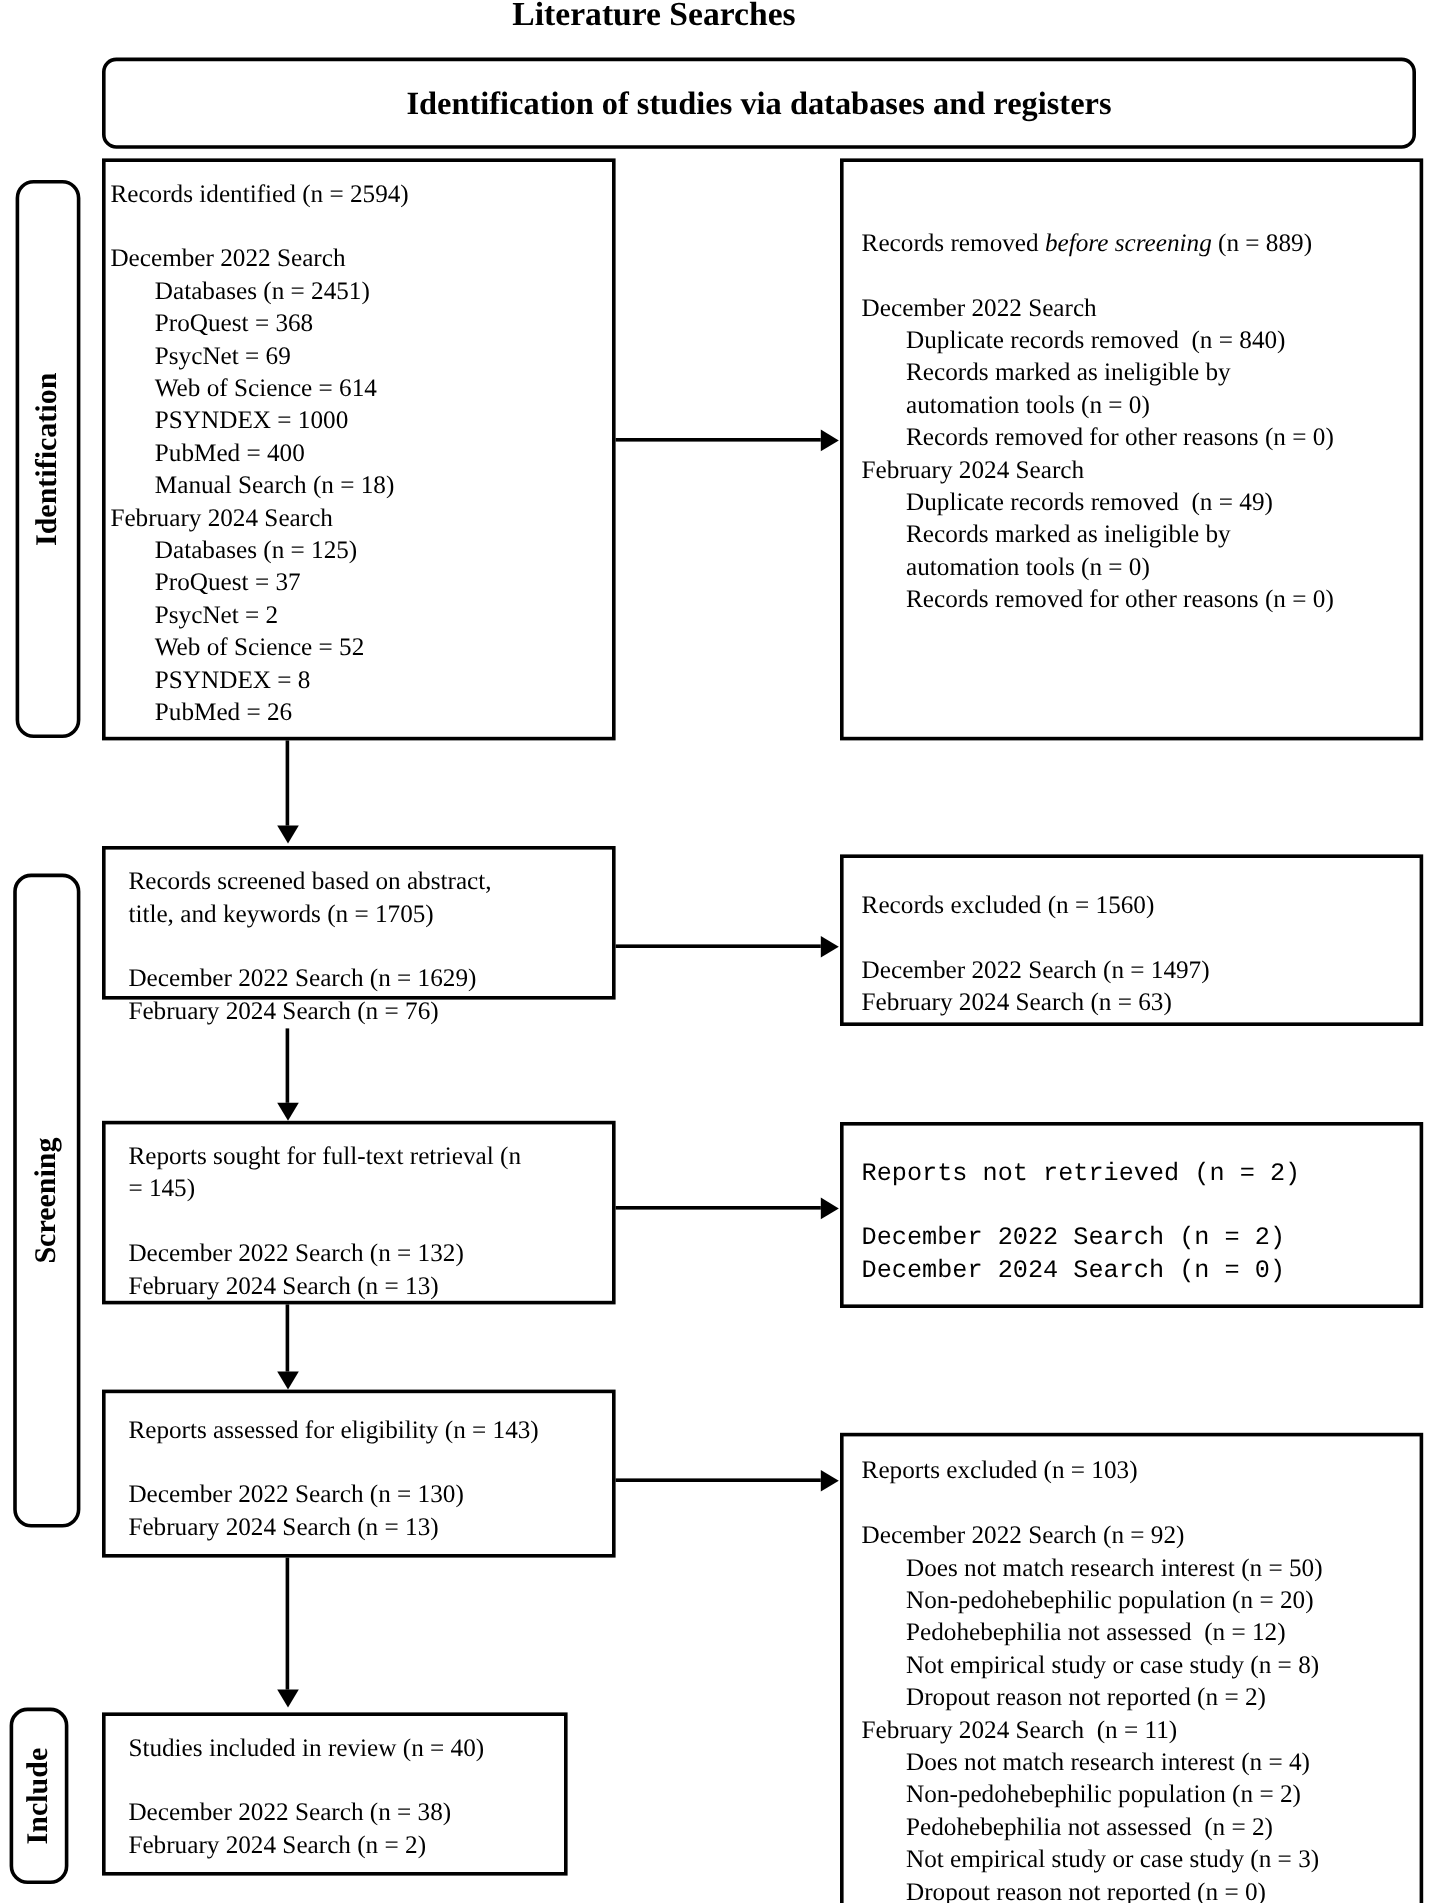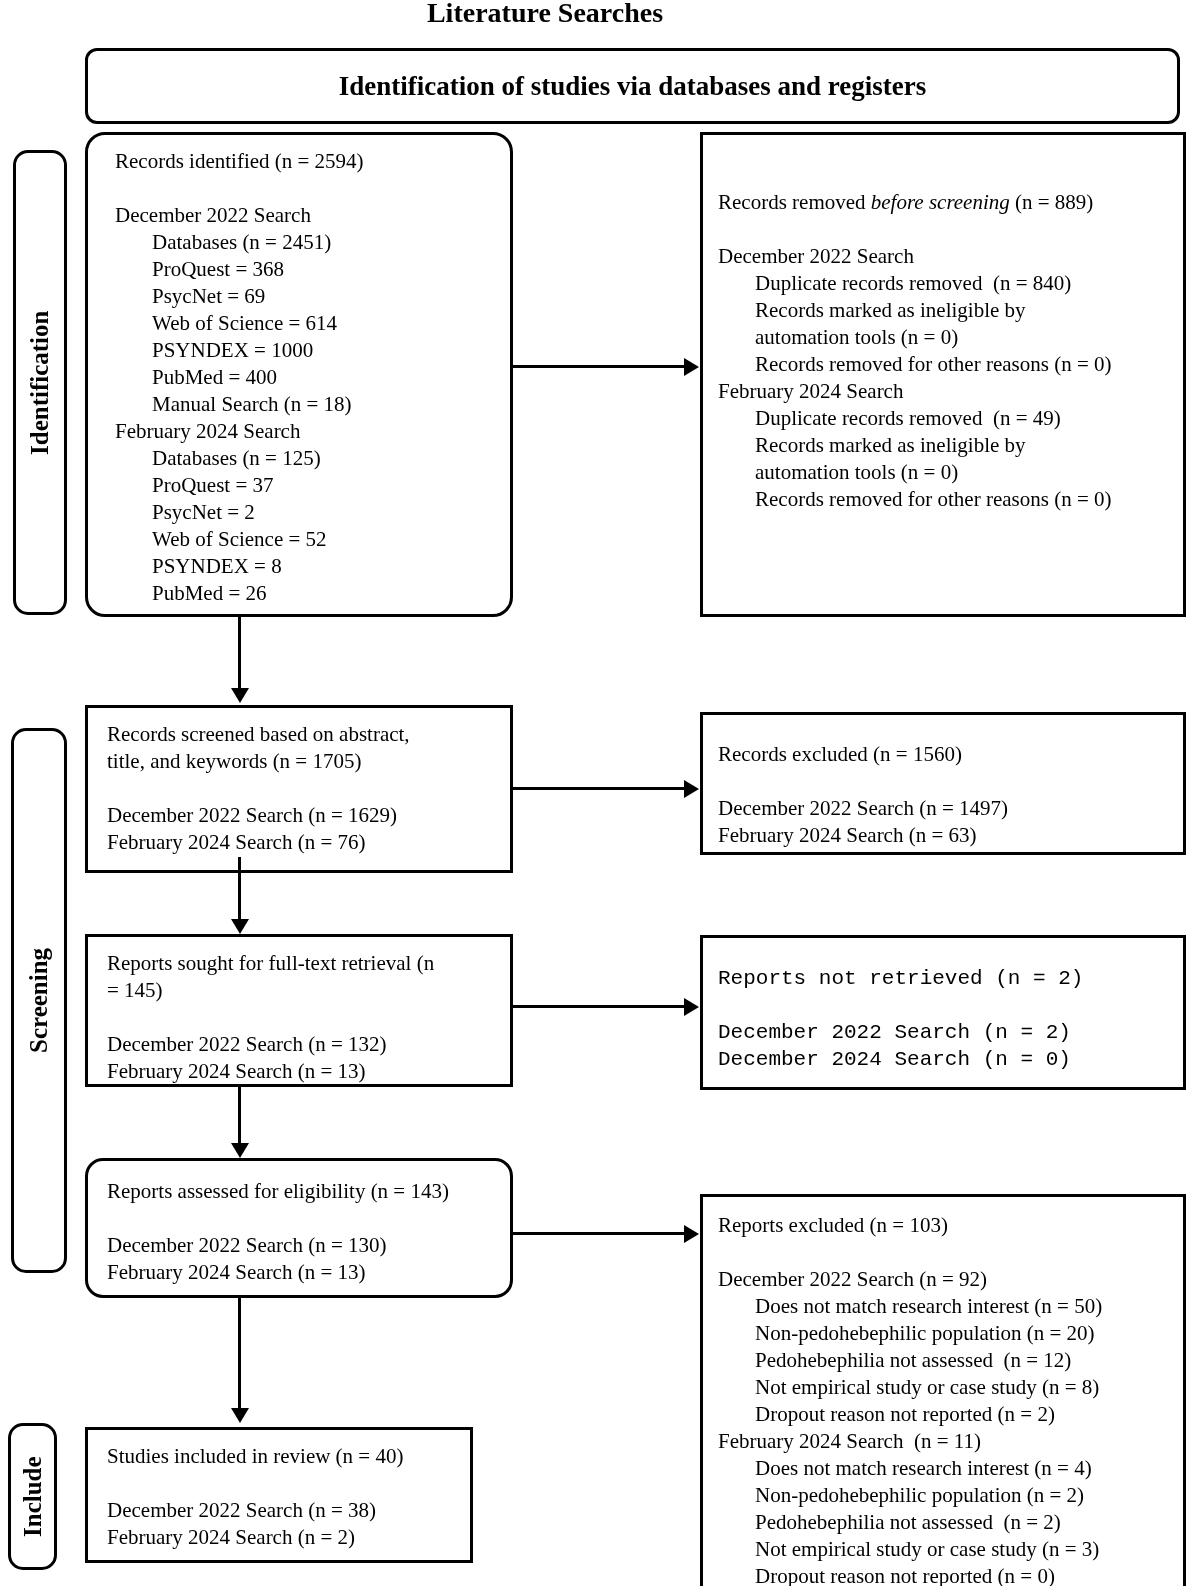--- a/index.html
+++ b/index.html
@@ -55,21 +55,21 @@
   <div class="stage" style="left:13px; top:150px; width:54px; height:465px;">
     <span>Identification</span>
   </div>
   <div class="stage" style="left:11px; top:728px; width:56px; height:545px;">
     <span>Screening</span>
   </div>
   <div class="stage" style="left:8px; top:1423px; width:49px; height:147px;">
     <span>Include</span>
   </div>
 
-  <div class="box" style="left:85px; top:132px; width:428px; height:485px; padding:13px 8px 0 27px;border-radius:20px;">
+  <div class="box" style="left:85px; top:132px; width:428px; height:485px; padding:13px 8px 0 4px;">
       <div class="line">Records identified (n = 2594)</div>
       <div class="line">&nbsp;</div>
       <div class="line">December 2022 Search</div>
       <div class="line ind">Databases (n = 2451)</div>
       <div class="line ind">ProQuest = 368</div>
       <div class="line ind">PsycNet = 69</div>
       <div class="line ind">Web of Science = 614</div>
       <div class="line ind">PSYNDEX = 1000</div>
       <div class="line ind">PubMed = 400</div>
       <div class="line ind">Manual Search (n = 18)</div>
@@ -89,21 +89,21 @@
       <div class="line ind">Records marked as ineligible by</div>
       <div class="line ind">automation tools (n = 0)</div>
       <div class="line ind">Records removed for other reasons (n = 0)</div>
       <div class="line">February 2024 Search</div>
       <div class="line ind">Duplicate records removed  (n = 49)</div>
       <div class="line ind">Records marked as ineligible by</div>
       <div class="line ind">automation tools (n = 0)</div>
       <div class="line ind">Records removed for other reasons (n = 0)</div>
     </div>
 
-  <div class="box" style="left:85px; top:705px; width:428px; height:168px; padding:13px 8px 18px 19px;">
+  <div class="box" style="left:85px; top:705px; width:428px; height:128px; padding:13px 8px 18px 19px;">
       <div class="line">Records screened based on abstract,</div>
       <div class="line">title, and keywords (n = 1705)</div>
       <div class="line">&nbsp;</div>
       <div class="line">December 2022 Search (n = 1629)</div>
       <div class="line">February 2024 Search (n = 76)</div>
     </div>
   <div class="box" style="left:700px; top:712px; width:486px; height:143px; padding:26px 8px 0 15px;">
       <div class="line">Records excluded (n = 1560)</div>
       <div class="line">&nbsp;</div>
       <div class="line">December 2022 Search (n = 1497)</div>
@@ -117,21 +117,21 @@
       <div class="line">December 2022 Search (n = 132)</div>
       <div class="line">February 2024 Search (n = 13)</div>
     </div>
   <div class="box" style="left:700px; top:935px; width:486px; height:155px; padding:27px 8px 0 15px;font-family:Liberation Mono, monospace;">
       <div class="line">Reports not retrieved (n = 2)</div>
       <div class="line">&nbsp;</div>
       <div class="line">December 2022 Search (n = 2)</div>
       <div class="line">December 2024 Search (n = 0)</div>
     </div>
 
-  <div class="box" style="left:85px; top:1158px; width:428px; height:140px; padding:17px 8px 0 19px;border-radius:18px;">
+  <div class="box" style="left:85px; top:1158px; width:428px; height:140px; padding:17px 8px 0 19px;">
       <div class="line">Reports assessed for eligibility (n = 143)</div>
       <div class="line">&nbsp;</div>
       <div class="line">December 2022 Search (n = 130)</div>
       <div class="line">February 2024 Search (n = 13)</div>
     </div>
   <div class="box" style="left:700px; top:1194px; width:486px; height:438px; padding:15px 8px 0 15px;">
       <div class="line">Reports excluded (n = 103)</div>
       <div class="line">&nbsp;</div>
       <div class="line">December 2022 Search (n = 92)</div>
       <div class="line ind">Does not match research interest (n = 50)</div>

